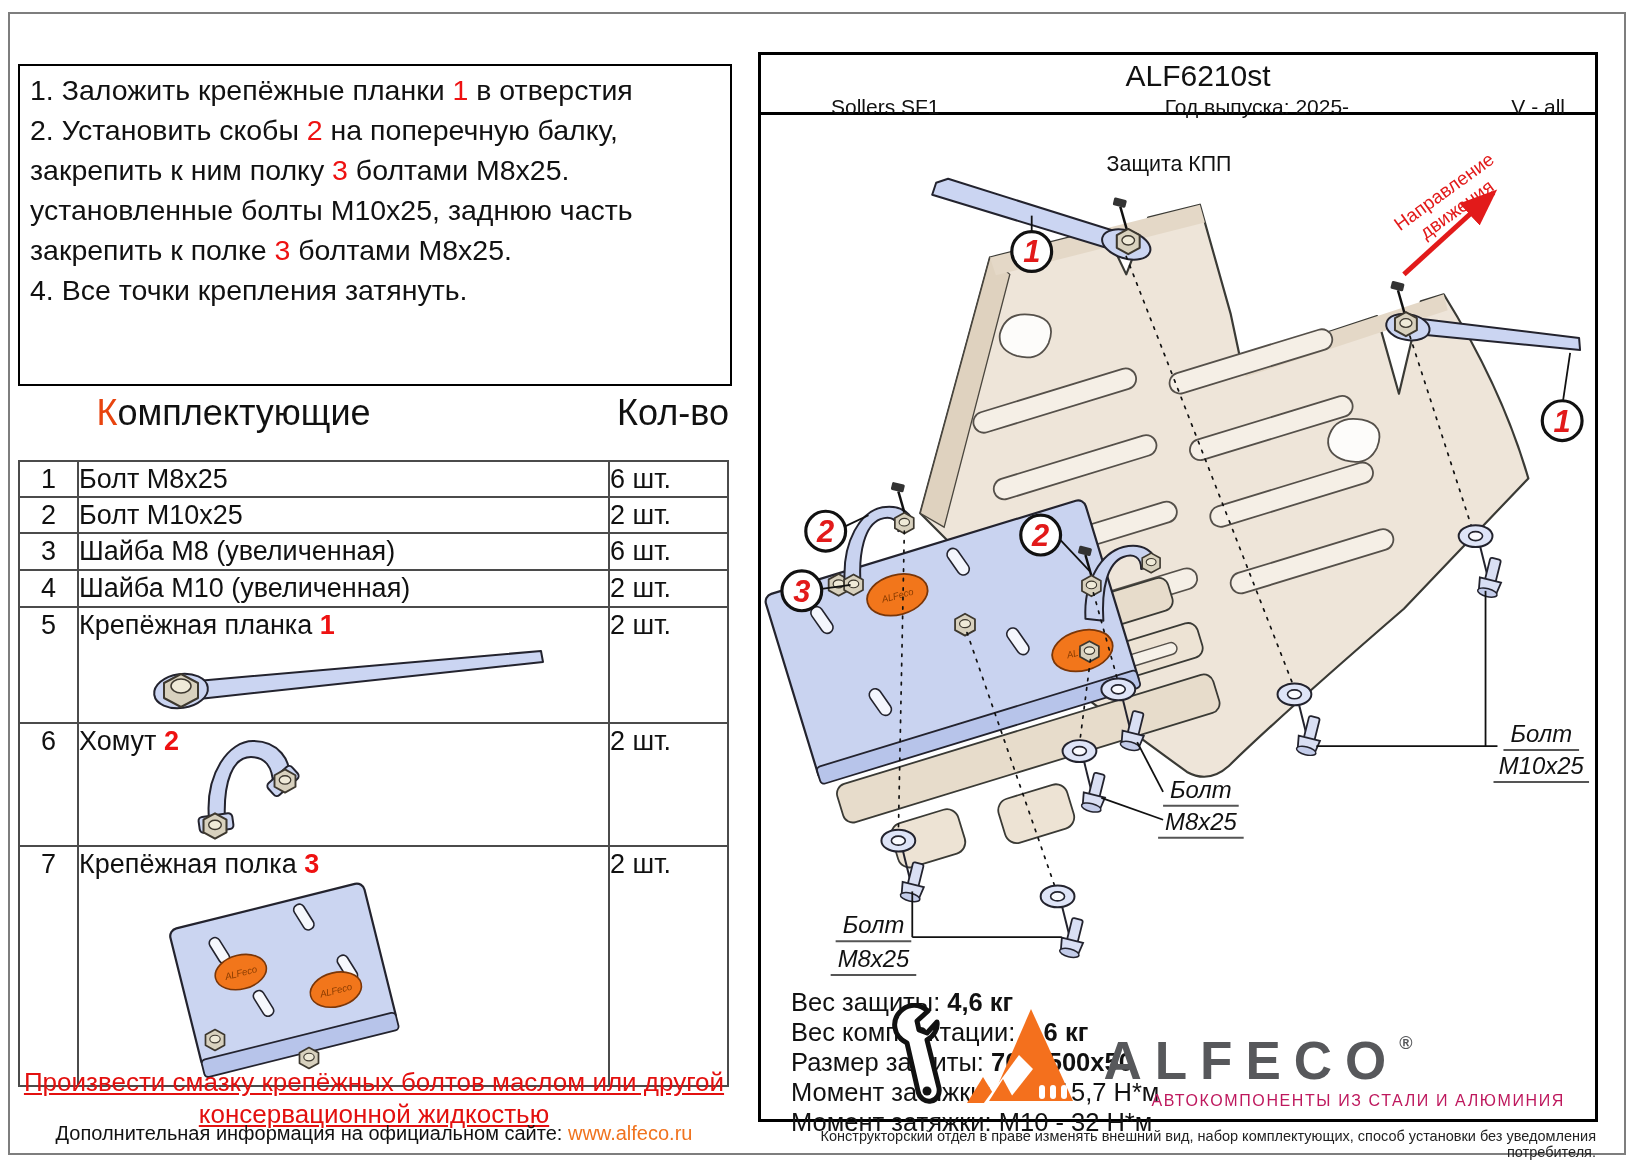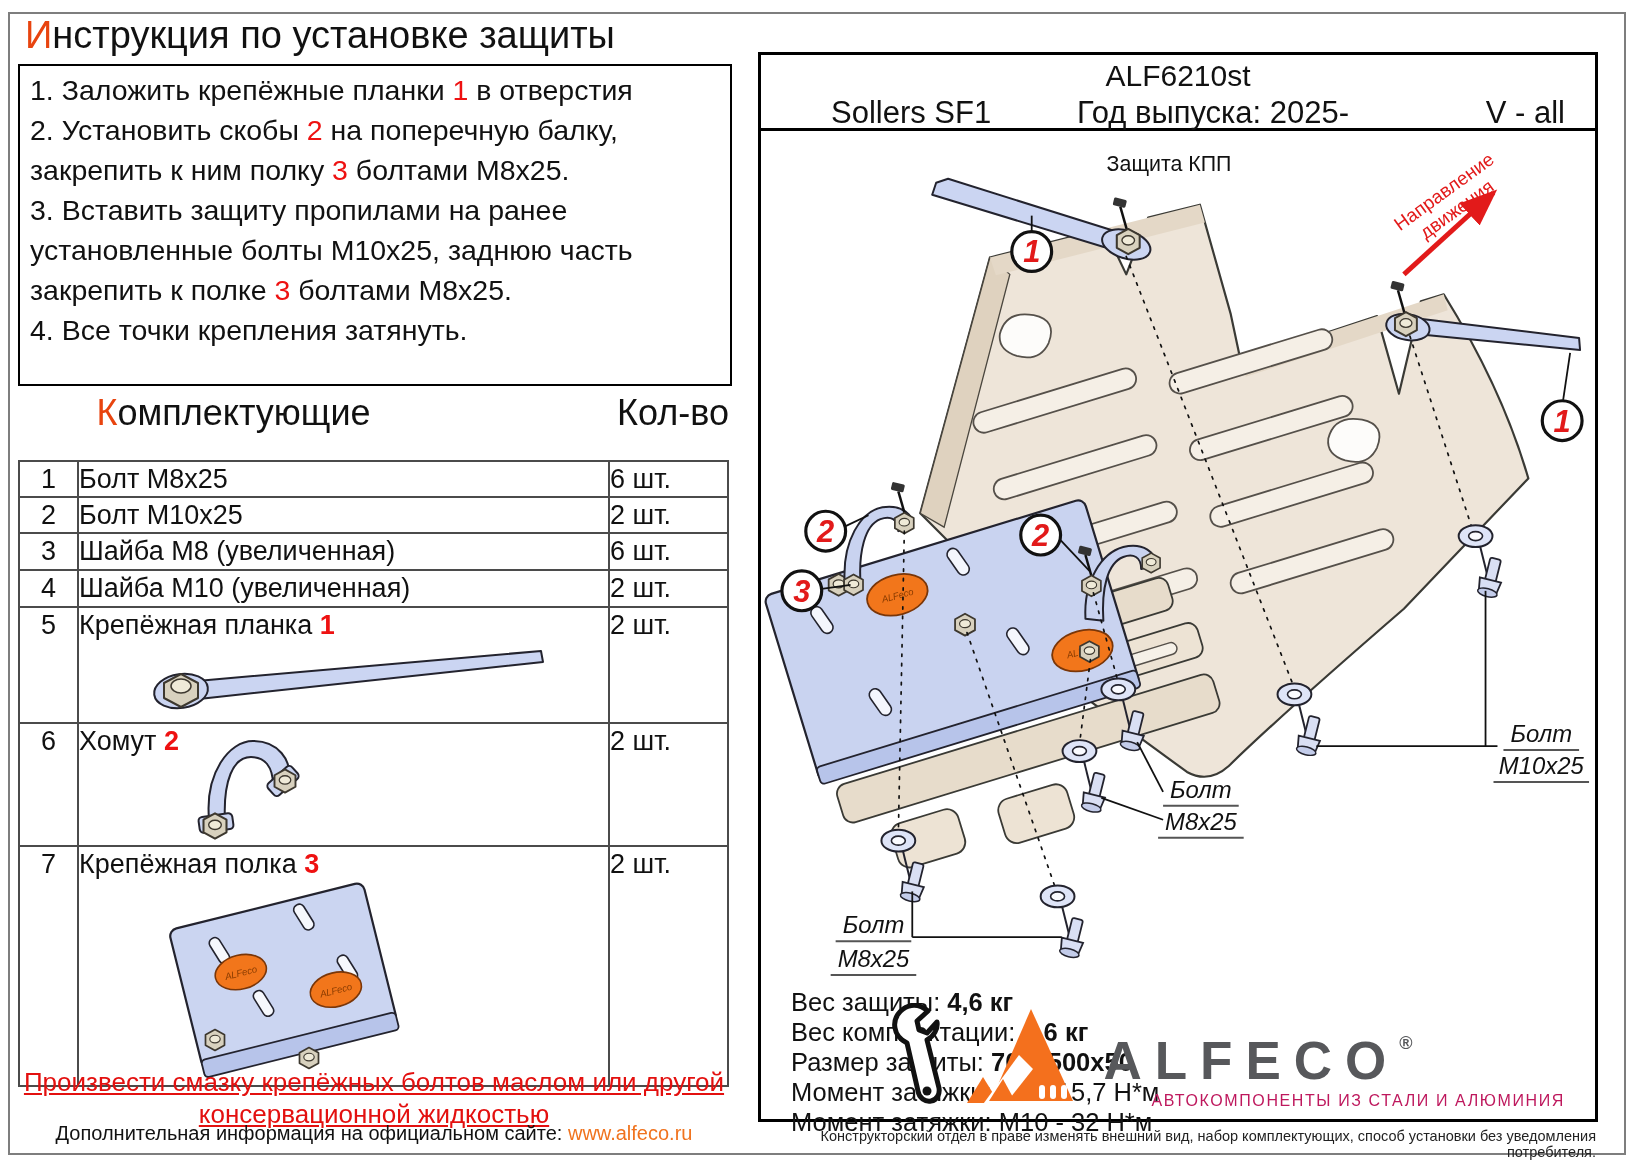--- a/index.html
+++ b/index.html
@@ -28,23 +28,23 @@
   .r5 td{height:112px}.r6 td{height:117px}.r7 td{height:236px}
   table.parts .rednum{font-weight:bold;}
   .mini{display:block;}
   .foot-red{position:absolute;left:18px;top:1066px;width:712px;text-align:center;
         color:#E3100F;font-size:26px;line-height:32px;text-decoration:underline;}
   .foot-info{position:absolute;left:18px;top:1122px;width:712px;text-align:center;
         font-size:20px;color:#111;}
   .site-link{color:#F0731E;text-decoration:none;}
   
   .panel{position:absolute;left:758px;top:52px;width:840px;height:1070px;border:3px solid #000;box-sizing:border-box;}
-  .panel-header{height:76px;border-bottom:3px solid #000;box-sizing:border-box;}
+  .panel-header{height:60px;border-bottom:3px solid #000;box-sizing:border-box;padding-left:40px;}
   .model{text-align:center;font-size:30px;padding-top:4px;}
-  .meta{display:flex;padding:2px 30px 0 30px;font-size:31px;margin-left:40px;}
+  .meta{display:flex;padding:2px 30px 0 30px;font-size:21px;}
   .meta .m-l{flex:1;text-align:left;}
   .meta .m-c{flex:1.4;text-align:right;}
   .meta .m-r{flex:1;text-align:right;}
   .draw-svg{position:absolute;left:0;top:78px;width:836px;height:850px;}
   .specs{position:absolute;left:30px;top:932px;font-size:25.5px;line-height:30px;}
   .specs .b{font-weight:bold;}
   .logo{position:absolute;right:30px;bottom:10px;display:flex;align-items:flex-end;gap:12px;}
   .logo-text{line-height:1;}
   .logo-name{font-size:53px;font-weight:bold;letter-spacing:13px;color:#57585b;white-space:nowrap;}
   .logo-reg{font-size:18px;color:#57585b;vertical-align:top;letter-spacing:0;}
@@ -57,27 +57,25 @@
   .dir-text{font-size:19px;fill:#E21A1A;text-anchor:middle;}
   .subtitle-svg{font-size:21.5px;fill:#111;text-anchor:middle;}
   .oval-txt{font-size:9.5px;font-style:italic;fill:#8a3c00;text-anchor:middle;}
 </style>
 </head>
 <body>
 
 <div class="page">
   <div class="outer-frame"></div>
 
-  <div class="doc-title"><span class="cap">И</span><span>нструкция по установке защиты</span></div>
 
   <div class="instr-box">
     <div><span>1. Заложить крепёжные планки </span><span class="rednum">1</span><span> в отверстия</span></div>
     <div><span>2. Установить скобы </span><span class="rednum">2</span><span> на поперечную балку,</span></div>
     <div><span>закрепить к ним полку </span><span class="rednum">3</span><span> болтами М8х25.</span></div>
-    <div><span>3. Вставить защиту пропилами на ранее</span></div>
     <div><span>установленные болты М10х25, заднюю часть</span></div>
     <div><span>закрепить к полке </span><span class="rednum">3</span><span> болтами М8х25.</span></div>
     <div><span>4. Все точки крепления затянуть.</span></div>
   </div>
 
   <div class="parts-header">
     <div class="ph-name"><span class="cap">К</span><span>омплектующие</span></div>
     <div class="ph-qty">Кол-во</div>
   </div>
 

